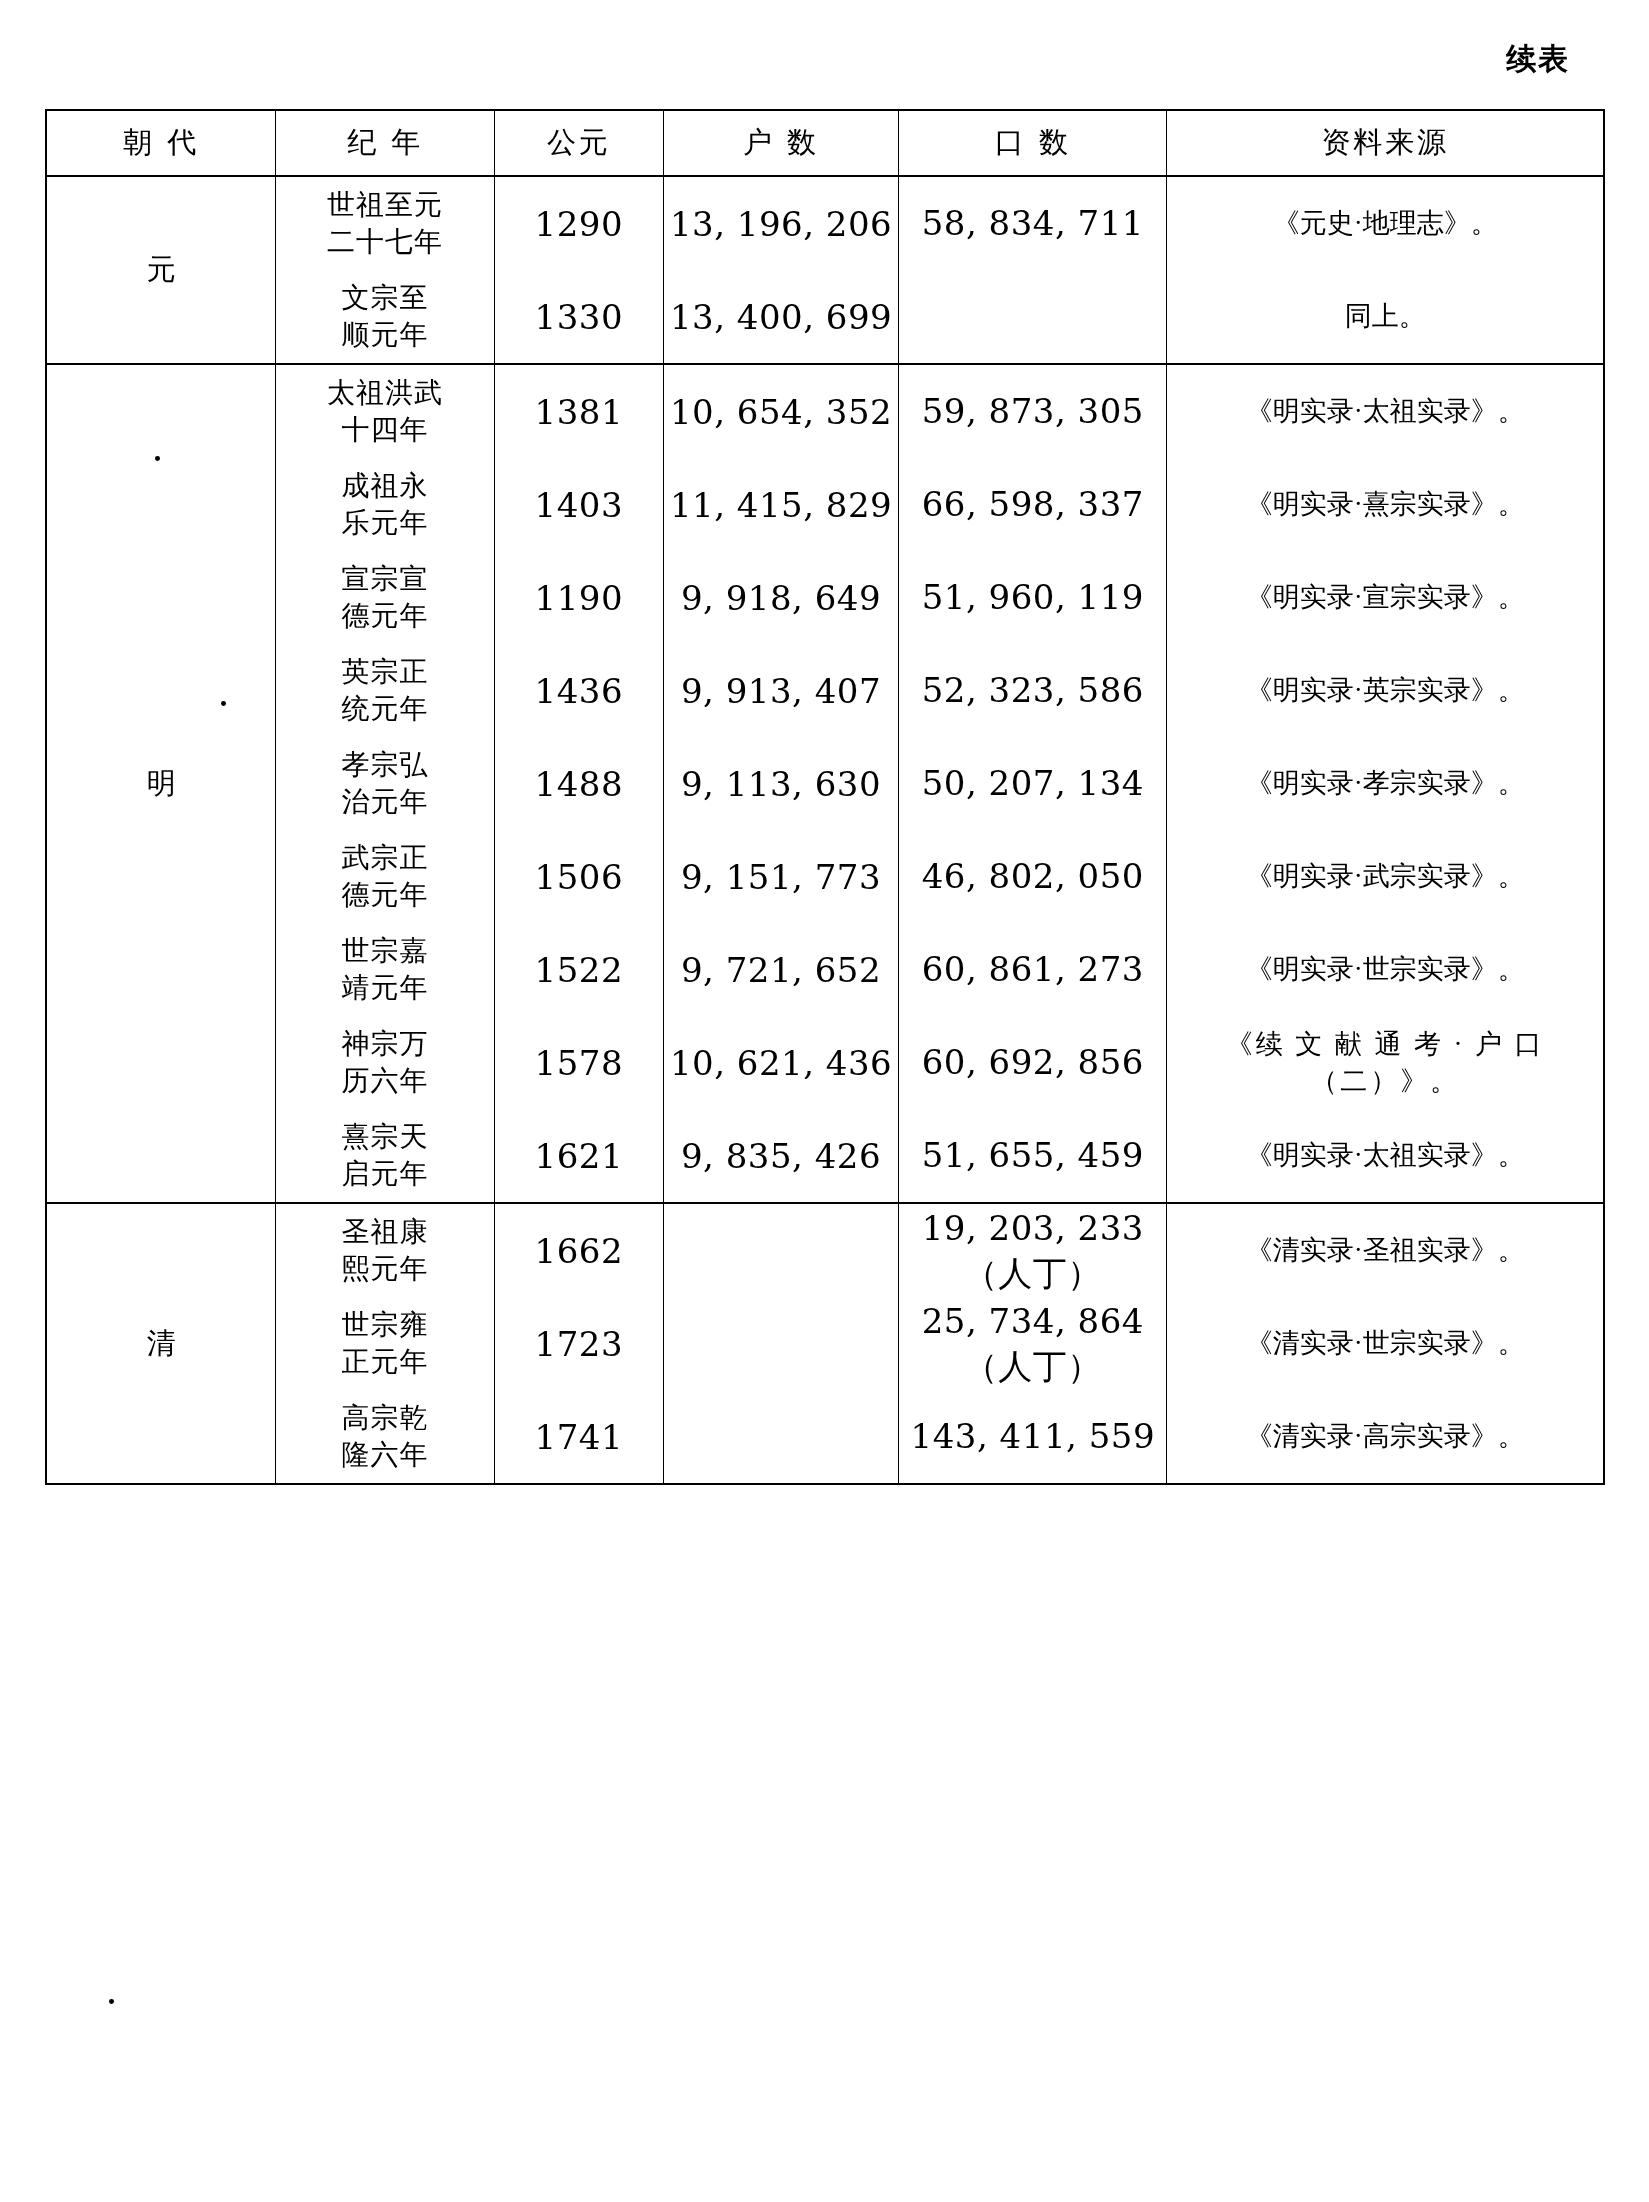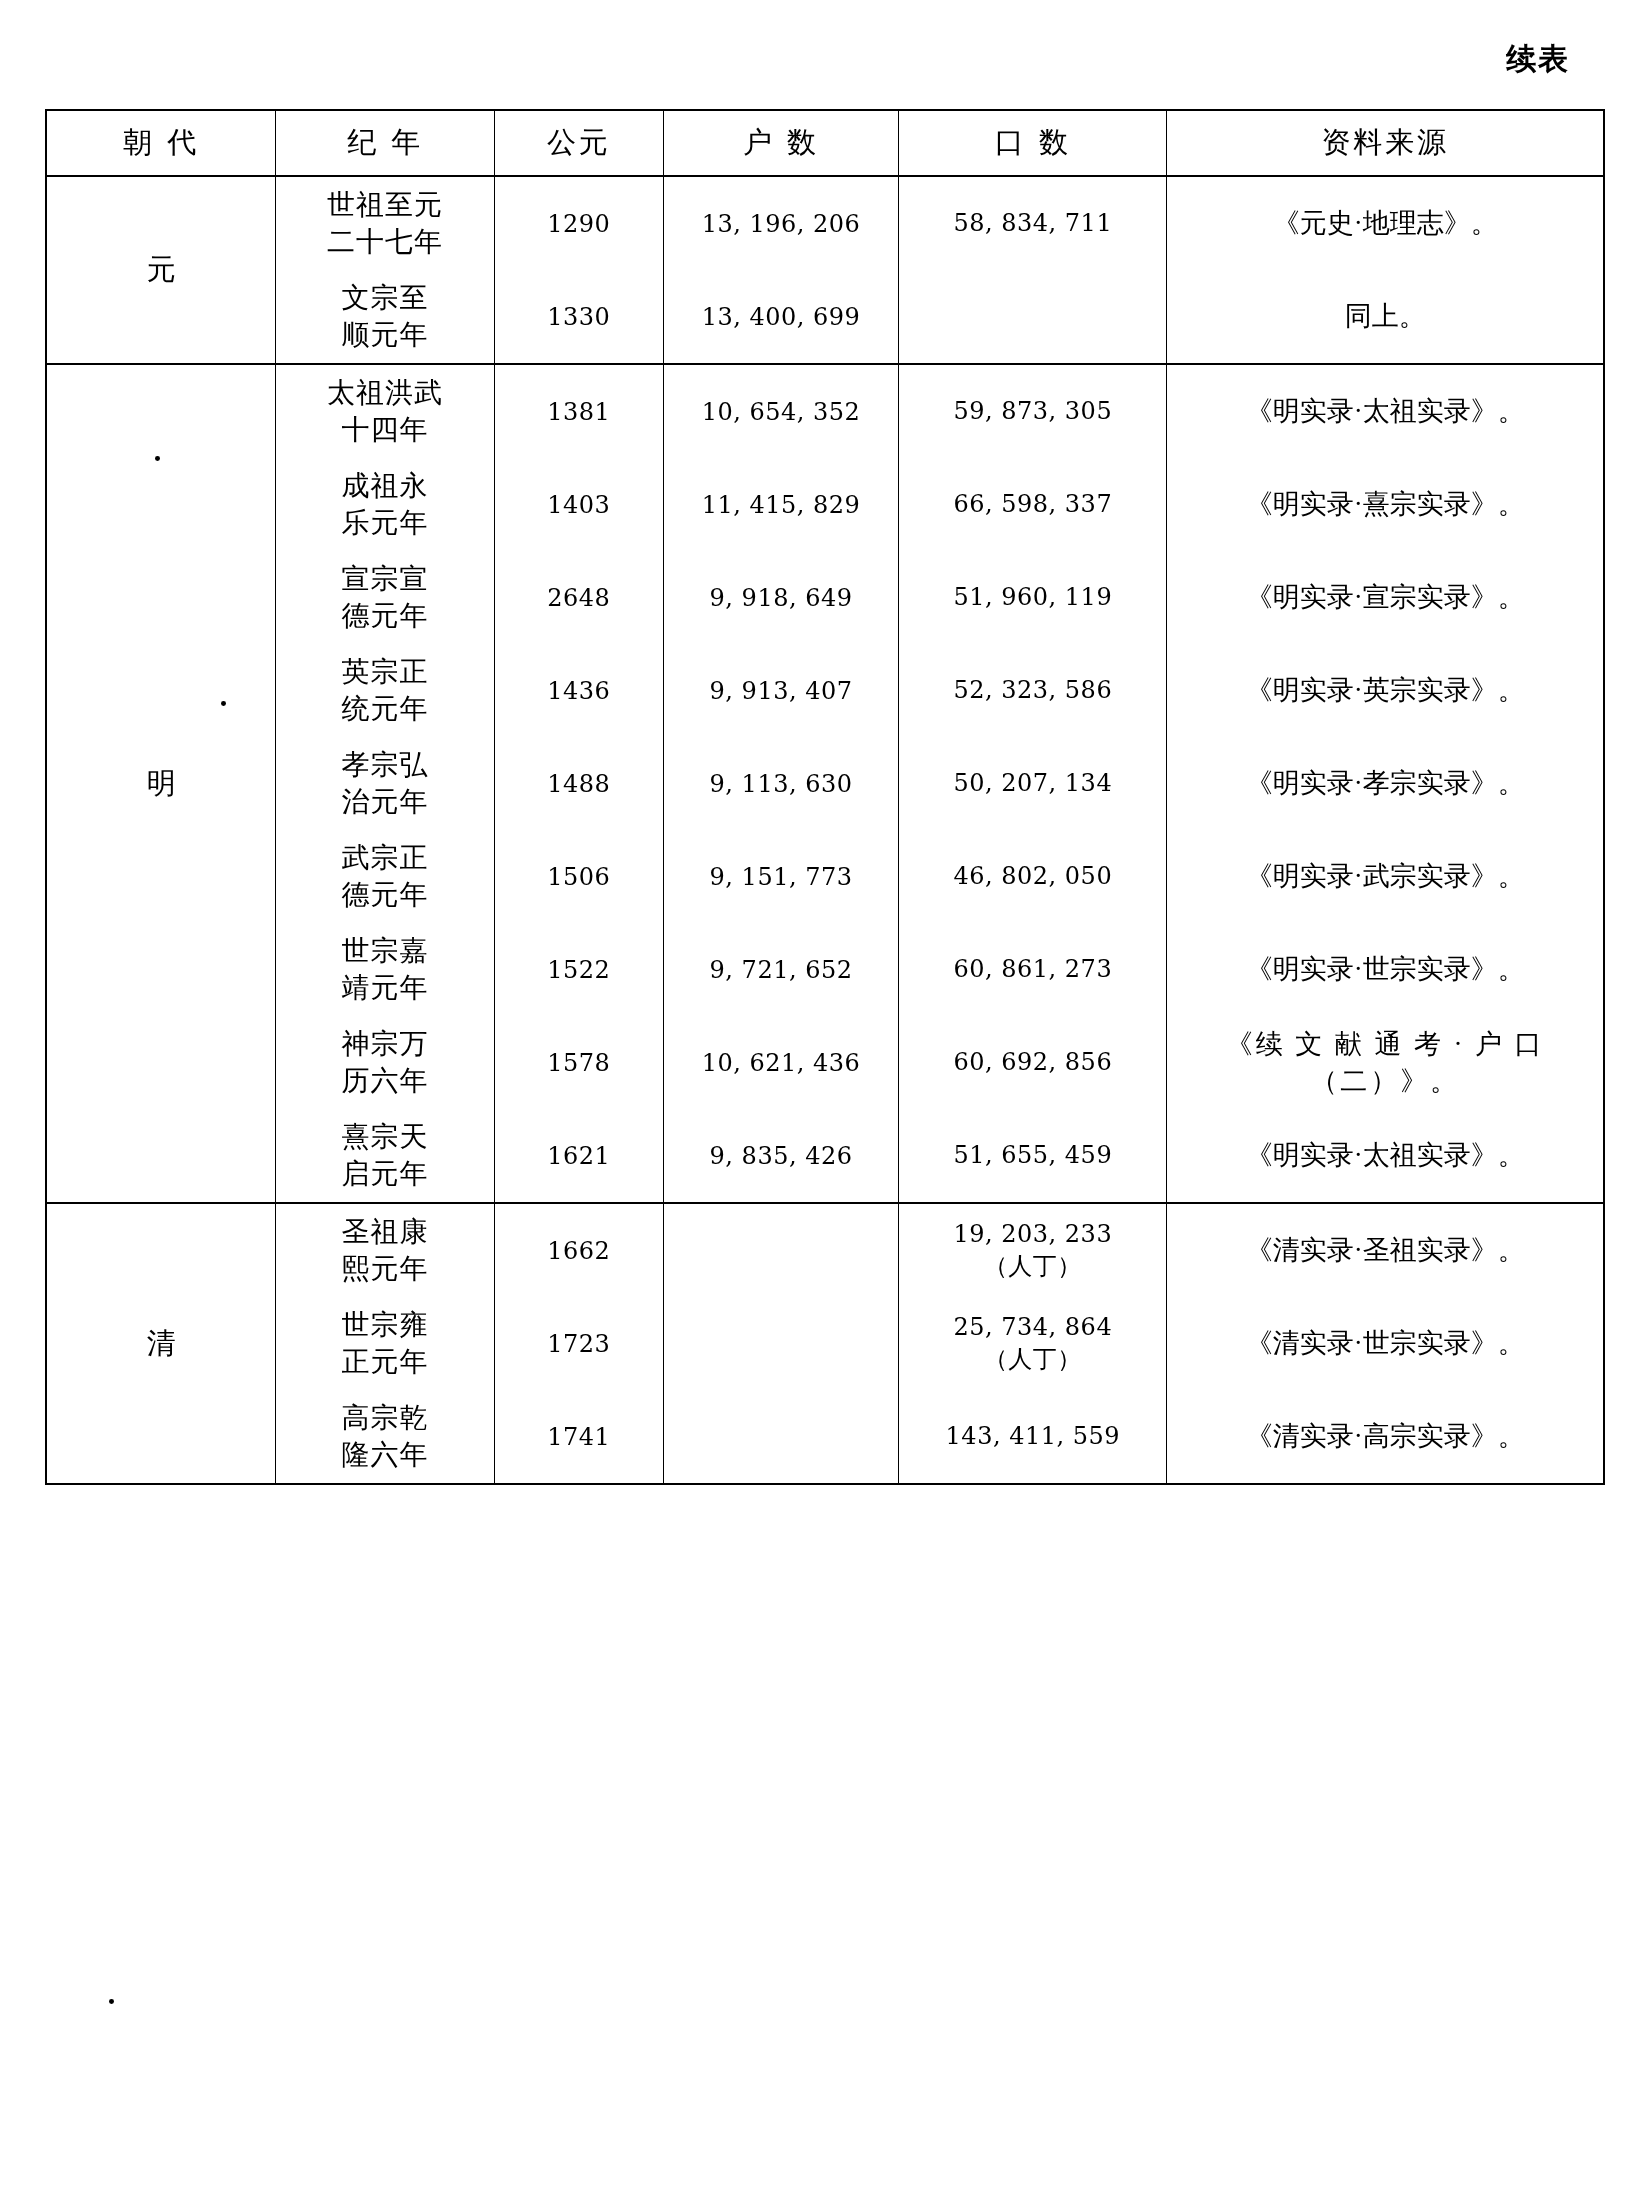--- a/index.html
+++ b/index.html
@@ -70,21 +70,21 @@
     font-weight: bold;
   }
   .era-cell {
     font-size: 28px;
     font-family: "DejaVu Sans", "Liberation Sans", sans-serif;
     font-weight: bold;
     line-height: 1.30;
     letter-spacing: 1px;
   }
   .num-cell {
-    font-size: 24px;
+    font-size: 34px;
     font-family: "DejaVu Serif", "Liberation Serif", serif;
     letter-spacing: 0.5px;
     white-space: nowrap;
   }
   .src-cell {
     font-size: 27px;
     font-family: Liberation Serif, serif;
     font-weight: bold;
     text-align: left;
     padding-left: 9.7px;
@@ -170,21 +170,21 @@
         </tr>
         <tr class="data">
           <td class="era-cell cellpad-md">成祖永<br>乐元年</td>
           <td class="num-cell">1403</td>
           <td class="num-cell">11, 415, 829</td>
           <td class="num-cell dual-line">66, 598, 337</td>
           <td class="src-cell">《明实录·熹宗实录》。</td>
         </tr>
         <tr class="data">
           <td class="era-cell cellpad-md">宣宗宣<br>德元年</td>
-          <td class="num-cell">2648</td>
+          <td class="num-cell">1190</td>
           <td class="num-cell">9, 918, 649</td>
           <td class="num-cell dual-line">51, 960, 119</td>
           <td class="src-cell">《明实录·宣宗实录》。</td>
         </tr>
         <tr class="data">
           <td class="era-cell cellpad-md">英宗正<br>统元年</td>
           <td class="num-cell">1436</td>
           <td class="num-cell">9, 913, 407</td>
           <td class="num-cell dual-line">52, 323, 586</td>
           <td class="src-cell">《明实录·英宗实录》。</td>

